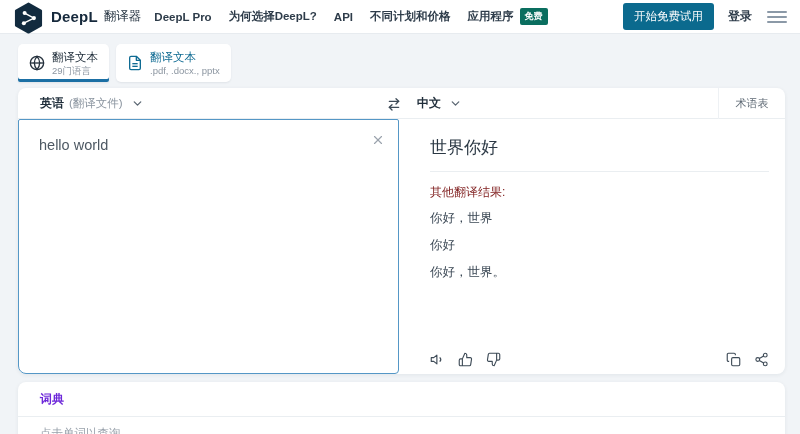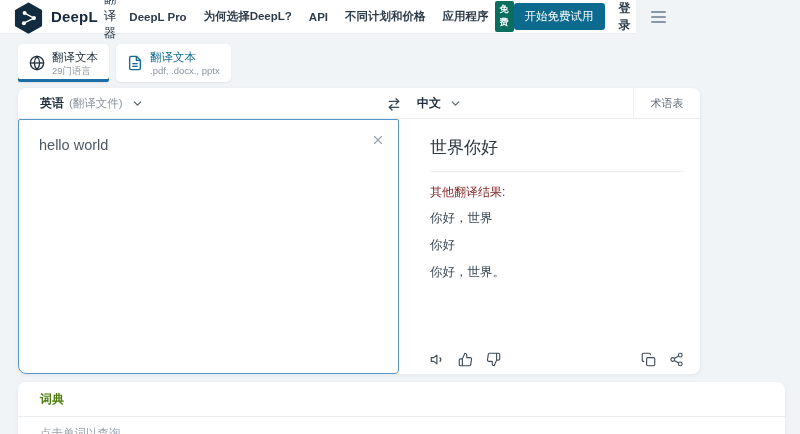--- a/index.html
+++ b/index.html
@@ -5,21 +5,21 @@
   * { margin:0; padding:0; box-sizing:border-box; }
   html,body { width:800px; height:434px; }
   body {
     font-family:"Liberation Sans","DejaVu Sans",sans-serif;
     background:#f1f4f7; color:#23313e; overflow:hidden;
   }
   .stage { position:relative; width:800px; height:434px; background:#f1f4f7; overflow:hidden; }
 
   
   .navbar {
-    position:absolute; top:0; left:0; width:636px; height:34px;
+    position:absolute; top:0; left:0; width:800px; height:34px;
     background:#fff; border-bottom:1px solid #e7ebef;
     display:flex; align-items:center; padding:0 13px; z-index:5;
   }
   .logo-hex { width:31px; height:33px; margin-top:3px; flex:0 0 auto; }
   .logo-word { font-size:15px; font-weight:bold; color:#16293c; margin-left:7px; letter-spacing:.2px; }
   .logo-suffix { font-size:12.5px; color:#1d2c3a; margin-left:6px; }
   .nav-links { display:flex; align-items:center; margin-left:13px; }
   .nav-links a { font-size:11.5px; font-weight:bold; color:#2e3c4a; text-decoration:none; margin-right:17px; white-space:nowrap; }
   .badge {
     display:inline-block; background:#0a6e5f; color:#fff; font-size:9px; font-weight:bold;
@@ -42,21 +42,21 @@
     padding:0 11px; box-shadow:0 1px 2px rgba(20,40,60,.08); cursor:pointer;
   }
   .tab.active { border-radius:5px 5px 2px 2px; box-shadow:0 1px 2px rgba(20,40,60,.08), inset 0 -3px 0 #1b6fa4; }
   .tab .ticon { margin-right:7px; display:flex; }
   .tab-title { font-size:11.5px; font-weight:normal; color:#1d2b38; line-height:13px; }
   .tab.files .tab-title { color:#0f6b93; }
   .tab-sub { font-size:9.5px; color:#8b95a0; line-height:11px; margin-top:1px; }
 
   
   .card {
-    position:absolute; left:18px; top:88px; width:682px; height:286px;
+    position:absolute; left:18px; top:88px; width:767px; height:286px;
     background:#fff; border-radius:8px; box-shadow:0 1px 4px rgba(20,40,60,.07);
   }
   .langbar {
     position:absolute; top:0; left:0; right:0; height:31px;
     display:flex; align-items:center; border-bottom:1px solid #eaeef1;
   }
   .lang-src { display:flex; align-items:center; padding-left:22px; cursor:pointer; }
   .lang-name { font-size:12px; font-weight:bold; color:#1f2d3a; }
   .lang-detect { font-size:11.5px; color:#8b95a0; margin-left:5px; }
   .chev { margin-left:8px; color:#5b6773; display:flex; }
@@ -88,21 +88,21 @@
   }
   .icon-btn { display:flex; cursor:pointer; margin-right:13px; color:#3e4b57; }
   .icon-btn:last-child { margin-right:0; }
   .spacer { flex:1; }
 
   
   .dict-card {
     position:absolute; left:18px; top:382px; width:767px; height:60px;
     background:#fff; border-radius:8px 8px 0 0; box-shadow:0 1px 4px rgba(20,40,60,.07);
   }
-  .dict-title { font-size:12px; font-weight:bold; color:#4d7c0f; padding:9px 22px 8px; }
+  .dict-title { font-size:12px; font-weight:bold; color:#6d28d9; padding:9px 22px 8px; }
   .dict-divider { border-bottom:1px solid #eaeef1; }
   .dict-hint { font-size:11.5px; color:#98a1ab; padding:9px 22px; }
 
   svg { display:block; }
 </style>
 </head>
 <body>
 
 <div class="stage">
 

